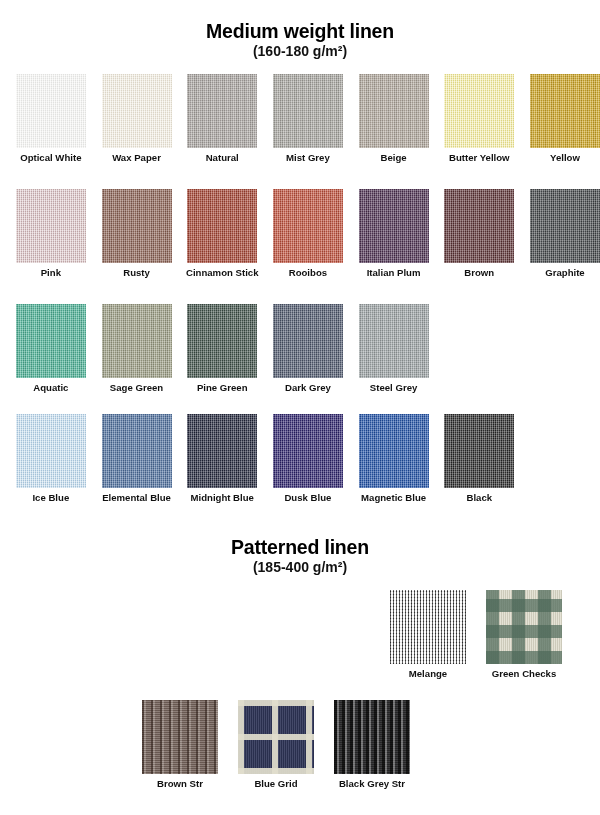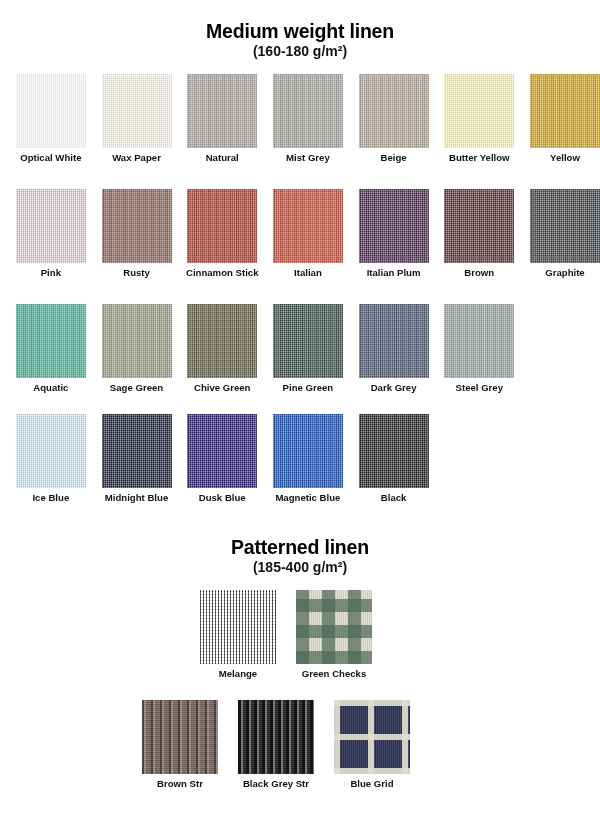--- a/index.html
+++ b/index.html
@@ -245,21 +245,21 @@
       <div class="swatch-cell">
         <div class="swatch dark" style="background-color: rgb(165, 63, 45);">
           <div class="weave"></div>
         </div>
         <div class="swatch-label">Cinnamon Stick</div>
       </div>
       <div class="swatch-cell">
         <div class="swatch dark" style="background-color: rgb(194, 77, 56);">
           <div class="weave"></div>
         </div>
-        <div class="swatch-label">Italian</div>
+        <div class="swatch-label">Rooibos</div>
       </div>
       <div class="swatch-cell">
         <div class="swatch dark" style="background-color: rgb(74, 44, 78);">
           <div class="weave"></div>
         </div>
         <div class="swatch-label">Italian Plum</div>
       </div>
       <div class="swatch-cell">
         <div class="swatch dark" style="background-color: rgb(91, 47, 50);">
           <div class="weave"></div>
@@ -280,26 +280,20 @@
         </div>
         <div class="swatch-label">Aquatic</div>
       </div>
       <div class="swatch-cell">
         <div class="swatch dark" style="background-color: rgb(155, 157, 130);">
           <div class="weave"></div>
         </div>
         <div class="swatch-label">Sage Green</div>
       </div>
       <div class="swatch-cell">
-        <div class="swatch dark" style="background-color: rgb(92, 92, 69);">
-          <div class="weave"></div>
-        </div>
-        <div class="swatch-label">Chive Green</div>
-      </div>
-      <div class="swatch-cell">
         <div class="swatch dark" style="background-color: rgb(60, 79, 70);">
           <div class="weave"></div>
         </div>
         <div class="swatch-label">Pine Green</div>
       </div>
       <div class="swatch-cell">
         <div class="swatch dark" style="background-color: rgb(76, 86, 107);">
           <div class="weave"></div>
         </div>
         <div class="swatch-label">Dark Grey</div>
@@ -310,20 +304,26 @@
         </div>
         <div class="swatch-label">Steel Grey</div>
       </div>
     </div>
     <div class="swatch-row" style="position: absolute; left: 0px; width: 600px; top: 414px; padding-left: 8px;">
       <div class="swatch-cell">
         <div class="swatch light" style="background-color: rgb(178, 210, 234);">
           <div class="weave"></div>
         </div>
         <div class="swatch-label">Ice Blue</div>
+      </div>
+      <div class="swatch-cell">
+        <div class="swatch dark" style="background-color: rgb(75, 110, 158);">
+          <div class="weave"></div>
+        </div>
+        <div class="swatch-label">Elemental Blue</div>
       </div>
       <div class="swatch-cell">
         <div class="swatch dark" style="background-color: rgb(31, 35, 57);">
           <div class="weave"></div>
         </div>
         <div class="swatch-label">Midnight Blue</div>
       </div>
       <div class="swatch-cell">
         <div class="swatch dark" style="background-color: rgb(42, 31, 107);">
           <div class="weave"></div>
@@ -342,37 +342,37 @@
         </div>
         <div class="swatch-label">Black</div>
       </div>
     </div>
     <div class="section" style="position: absolute; left: 0px; top: 536px;">
       <div class="section-head">
         <div class="section-title">Patterned linen</div>
         <div class="section-weight">(185-400 g/m²)</div>
       </div>
     </div>
-    <div class="swatch-row centered" style="position: absolute; left: 0px; width: 572px; top: 590px;">
+    <div class="swatch-row centered" style="position: absolute; left: 0px; width: 572px; top: 590px; justify-content: flex-end;">
       <div class="swatch-cell pat">
         <div class="swatch pat-sw pat-melange"></div>
         <div class="swatch-label">Melange</div>
       </div>
       <div class="swatch-cell pat">
         <div class="swatch pat-sw pat-check"></div>
         <div class="swatch-label">Green Checks</div>
       </div>
     </div>
     <div class="swatch-row centered" style="position: absolute; left: 0px; width: 552px; top: 700px;">
       <div class="swatch-cell pat">
         <div class="swatch pat-sw pat-brownstr"></div>
         <div class="swatch-label">Brown Str</div>
       </div>
       <div class="swatch-cell pat">
+        <div class="swatch pat-sw pat-bluegrid"></div>
+        <div class="swatch-label">Blue Grid</div>
+      </div>
+      <div class="swatch-cell pat">
         <div class="swatch pat-sw pat-blackgreystr"></div>
         <div class="swatch-label">Black Grey Str</div>
       </div>
-      <div class="swatch-cell pat">
-        <div class="swatch pat-sw pat-bluegrid"></div>
-        <div class="swatch-label">Blue Grid</div>
-      </div>
     </div>
   </div>
 
 </body></html>

